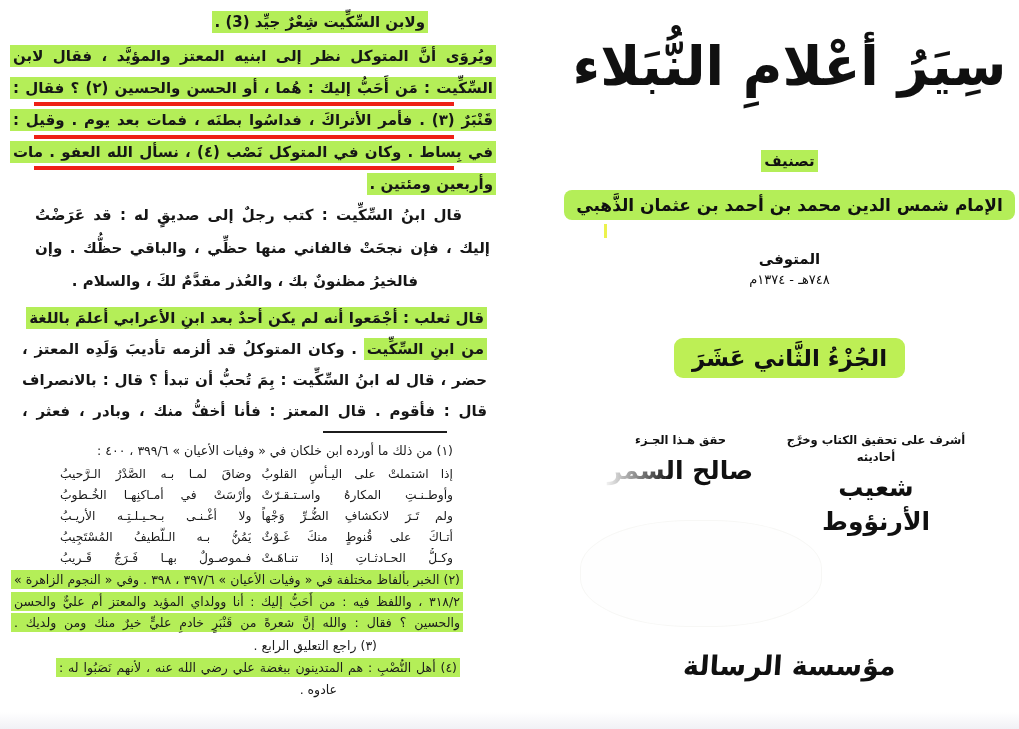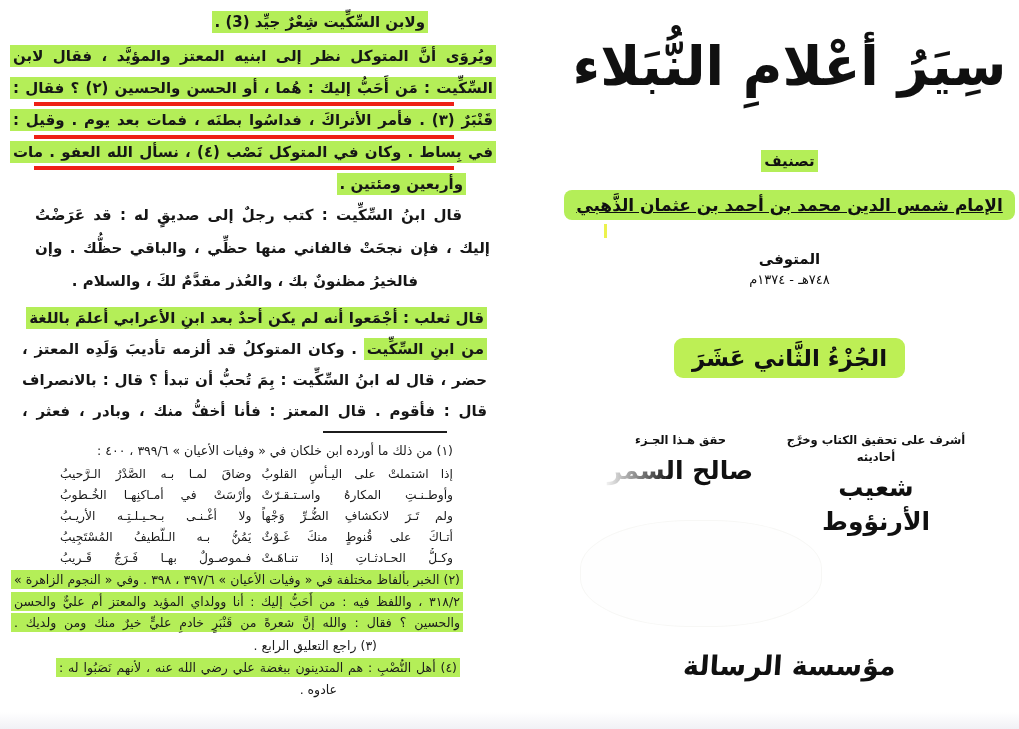--- a/index.html
+++ b/index.html
@@ -34,21 +34,21 @@
   .poem .hemi{
     width:48.7%;overflow:hidden;direction:rtl;color:#1b1b1b;
     font:400 12.3px/21px "DejaVu Sans",sans-serif;
     text-align:justify;text-align-last:justify;
   }
   .poem .gap{width:2.6%;}
   
   .centered{position:absolute;left:0;width:100%;text-align:center;direction:rtl;color:#101010;}
   .book-title{font:700 54px/120px "DejaVu Sans",sans-serif;letter-spacing:-1px;}
   .tasnif{font:700 15px/22px "DejaVu Sans",sans-serif;}
-  .author{font:700 17px/26px "DejaVu Sans",sans-serif;text-decoration:underline;}
+  .author{font:700 17px/26px "DejaVu Sans",sans-serif;}
   .author .hl{border-radius:8px;padding:5px 12px;}
   .died{font:700 15px/20px "DejaVu Sans",sans-serif;}
   .dates{font:400 13px/18px "DejaVu Sans",sans-serif;}
   .volume{font:700 23px/30px "DejaVu Sans",sans-serif;}
   .volume .hl{border-radius:9px;padding:7px 18px;background:#bdef55;}
   .credit{position:absolute;text-align:center;direction:rtl;color:#101010;}
   .credit .clabel{font:700 11.5px/17px "DejaVu Sans",sans-serif;}
   .credit .cname{font:700 25px/34px "DejaVu Sans",sans-serif;margin-top:5px;}
   .fadename{
     background:linear-gradient(to left,#101010 55%,rgba(16,16,16,0.05) 95%);
@@ -68,21 +68,21 @@
   <div class="bline" style="top:6px;right:82px;width:230px;text-align:right;text-align-last:right;">
     <span class="hl">ولابن السِّكِّيت شِعْرٌ جيِّد (3) .</span>
   </div>
 
   <div class="pblock" style="top:40px;right:14px;width:486px;">
     <div class="row"><span class="hl">ويُروَى أنَّ المتوكل نظر إلى ابنيه المعتز والمؤيَّد ، فقال لابن</span></div>
     <div class="row"><span class="hl">السِّكِّيت : مَن أَحَبُّ إليك : هُما ، أو الحسن والحسين (٢) ؟ فقال : بل</span></div>
     <div class="row"><span class="hl">قَنْبَرٌ (٣) . فأمر الأتراكَ ، فداسُوا بطنَه ، فمات بعد يوم . وقيل : حُمل مَيِّتاً</span></div>
     <div class="row"><span class="hl">في بِساط . وكان في المتوكل نَصْب (٤) ، نسأل الله العفو . مات سنةَ أربعٍ</span></div>
     <div class="row" style="text-align:right;text-align-last:right;">
-      <span class="hl" style="margin-right:30px;">وأربعين ومئتين .</span>
+      <span class="hl" style="">وأربعين ومئتين .</span>
     </div>
   </div>
 
   <div class="redline" style="top:102px;left:24px;width:420px;"></div>
   <div class="redline" style="top:135px;left:24px;width:420px;"></div>
   <div class="redline" style="top:166px;left:24px;width:420px;"></div>
 
   <div class="pblock p2" style="top:199px;right:20px;width:455px;">
     <div class="row" style="text-indent:28px;">قال ابنُ السِّكِّيت : كتب رجلٌ إلى صديقٍ له : قد عَرَضْتُ حاجةً</div>
     <div class="row">إليك ، فإن نجحَتْ فالفاني منها حظِّي ، والباقي حظُّك . وإن تعذَّرَتْ</div>

